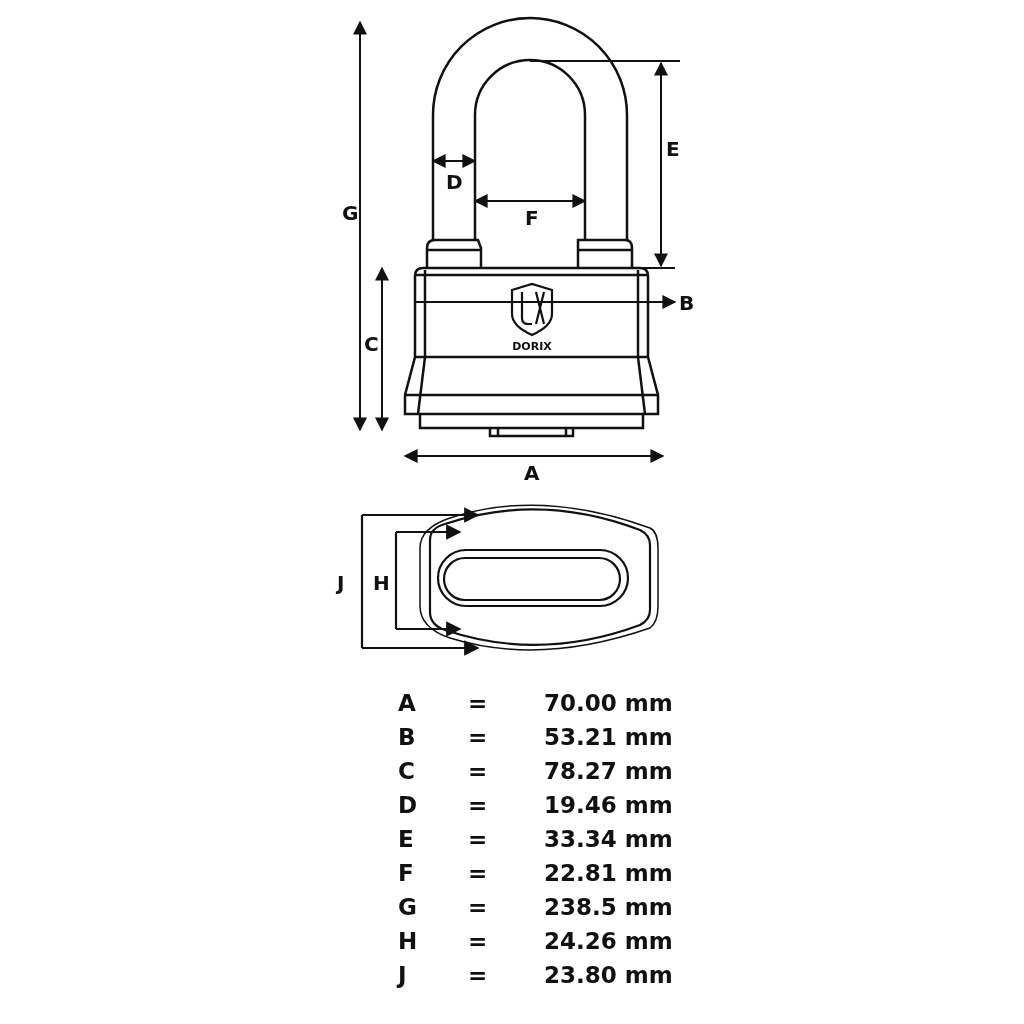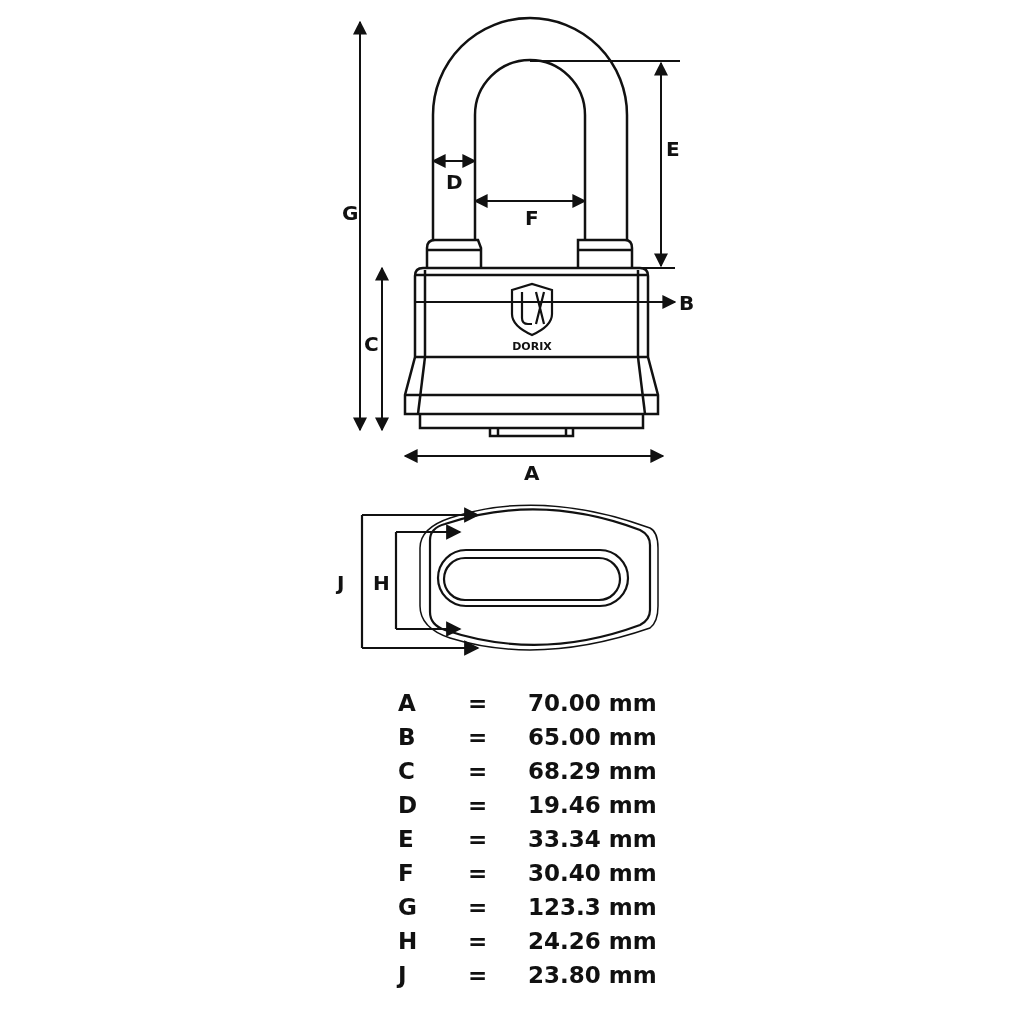--- a/index.html
+++ b/index.html
@@ -3,21 +3,21 @@
 <meta charset="utf-8">
 <style>
   html, body { margin:0; padding:0; background:#ffffff; }
   body { width:1024px; height:1024px; position:relative; overflow:hidden; font-family:"DejaVu Sans", sans-serif; }
   svg.drawing { position:absolute; left:0; top:0; }
   .lbl { font-family:"DejaVu Sans", sans-serif; font-weight:bold; font-size:20px; fill:#111; }
   .dims { position:absolute; left:398px; top:686px; width:280px; }
   .row { display:flex; height:34px; align-items:center; font-family:"DejaVu Sans", sans-serif; font-weight:bold; font-size:23px; color:#111; }
   .row .k { width:70px; }
   .row .eq { width:60px; }
-  .row .v { flex:1; white-space:nowrap; }
+  .row .v { flex:1; white-space:nowrap;margin-left:16px; }
 </style>
 </head>
 <body>
 
 <svg class="drawing" width="1024" height="1024" viewBox="0 0 1024 1024">
   <defs>
     <marker id="ah" viewBox="0 0 10 10" refX="9" refY="5" markerWidth="7" markerHeight="7" orient="auto-start-reverse">
       <path d="M0,0 L10,5 L0,10 z" fill="#111"></path>
     </marker>
   </defs>
@@ -89,46 +89,46 @@
 
 <div class="dims">
   <div class="row">
       <span class="k">A</span>
       <span class="eq">=</span>
       <span class="v">70.00 mm</span>
     </div>
   <div class="row">
       <span class="k">B</span>
       <span class="eq">=</span>
-      <span class="v">65.00 mm</span>
+      <span class="v">53.21 mm</span>
     </div>
   <div class="row">
       <span class="k">C</span>
       <span class="eq">=</span>
-      <span class="v">68.29 mm</span>
+      <span class="v">78.27 mm</span>
     </div>
   <div class="row">
       <span class="k">D</span>
       <span class="eq">=</span>
       <span class="v">19.46 mm</span>
     </div>
   <div class="row">
       <span class="k">E</span>
       <span class="eq">=</span>
       <span class="v">33.34 mm</span>
     </div>
   <div class="row">
       <span class="k">F</span>
       <span class="eq">=</span>
-      <span class="v">30.40 mm</span>
+      <span class="v">22.81 mm</span>
     </div>
   <div class="row">
       <span class="k">G</span>
       <span class="eq">=</span>
-      <span class="v">123.3 mm</span>
+      <span class="v">238.5 mm</span>
     </div>
   <div class="row">
       <span class="k">H</span>
       <span class="eq">=</span>
       <span class="v">24.26 mm</span>
     </div>
   <div class="row">
       <span class="k">J</span>
       <span class="eq">=</span>
       <span class="v">23.80 mm</span>

